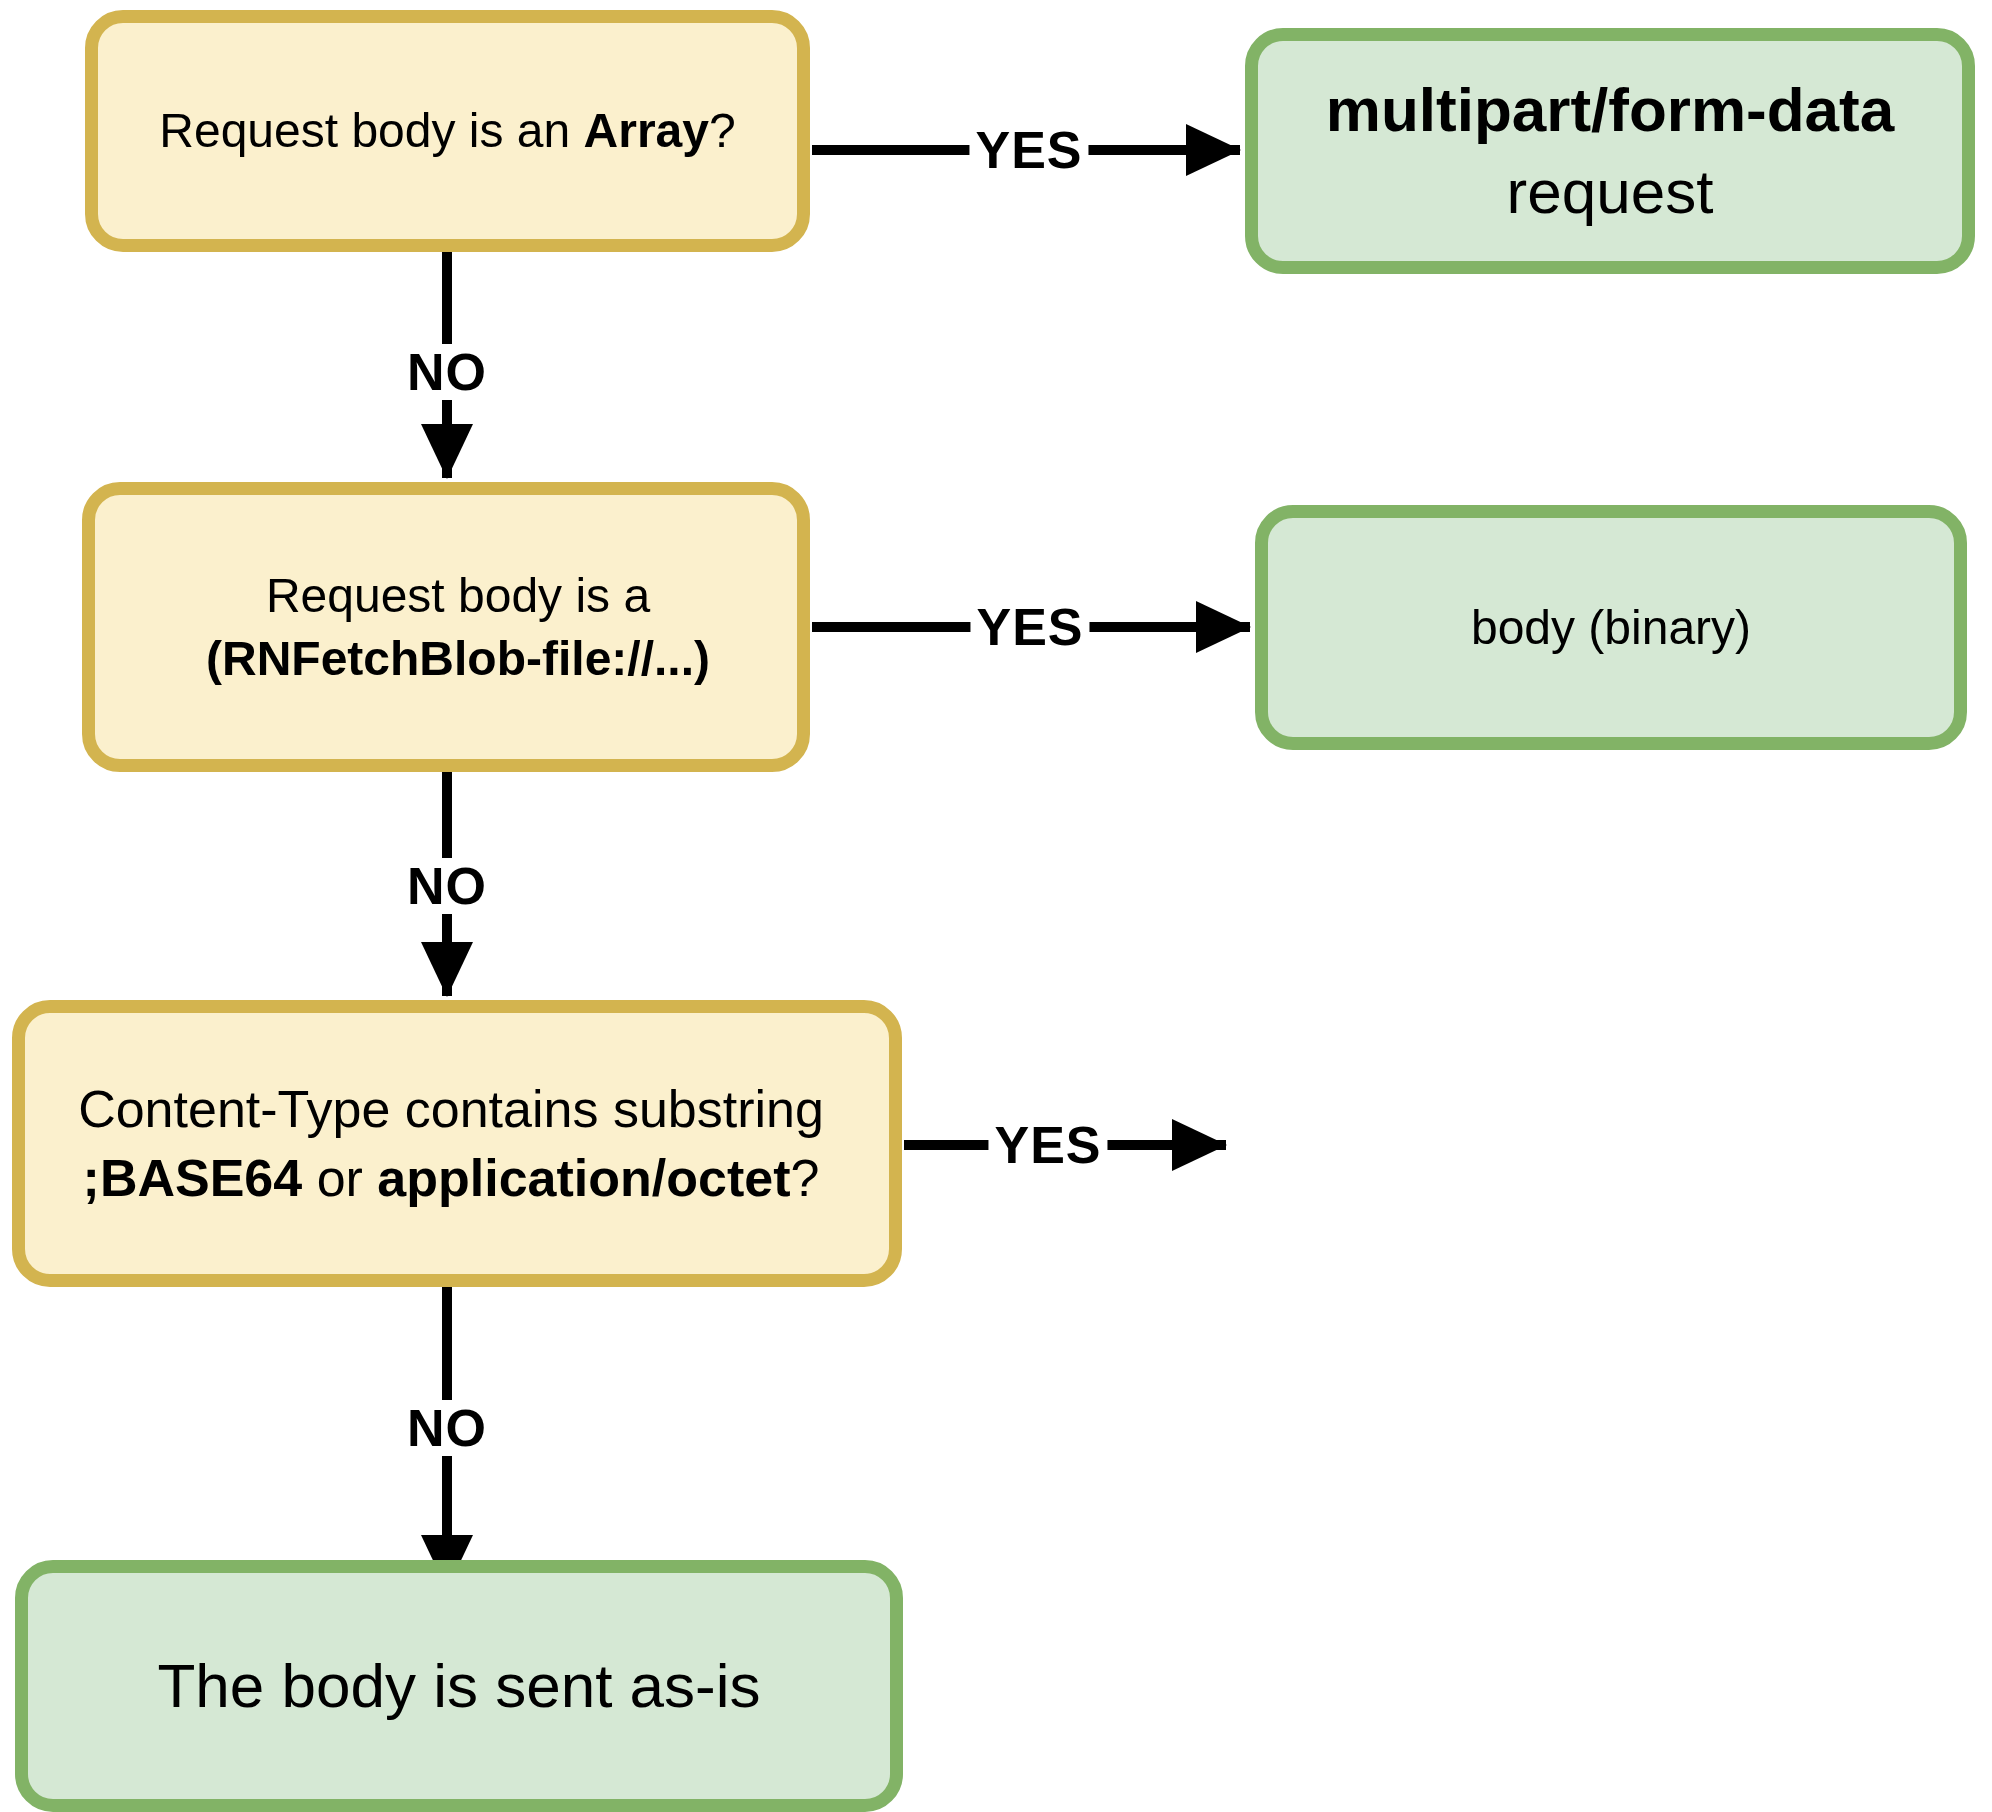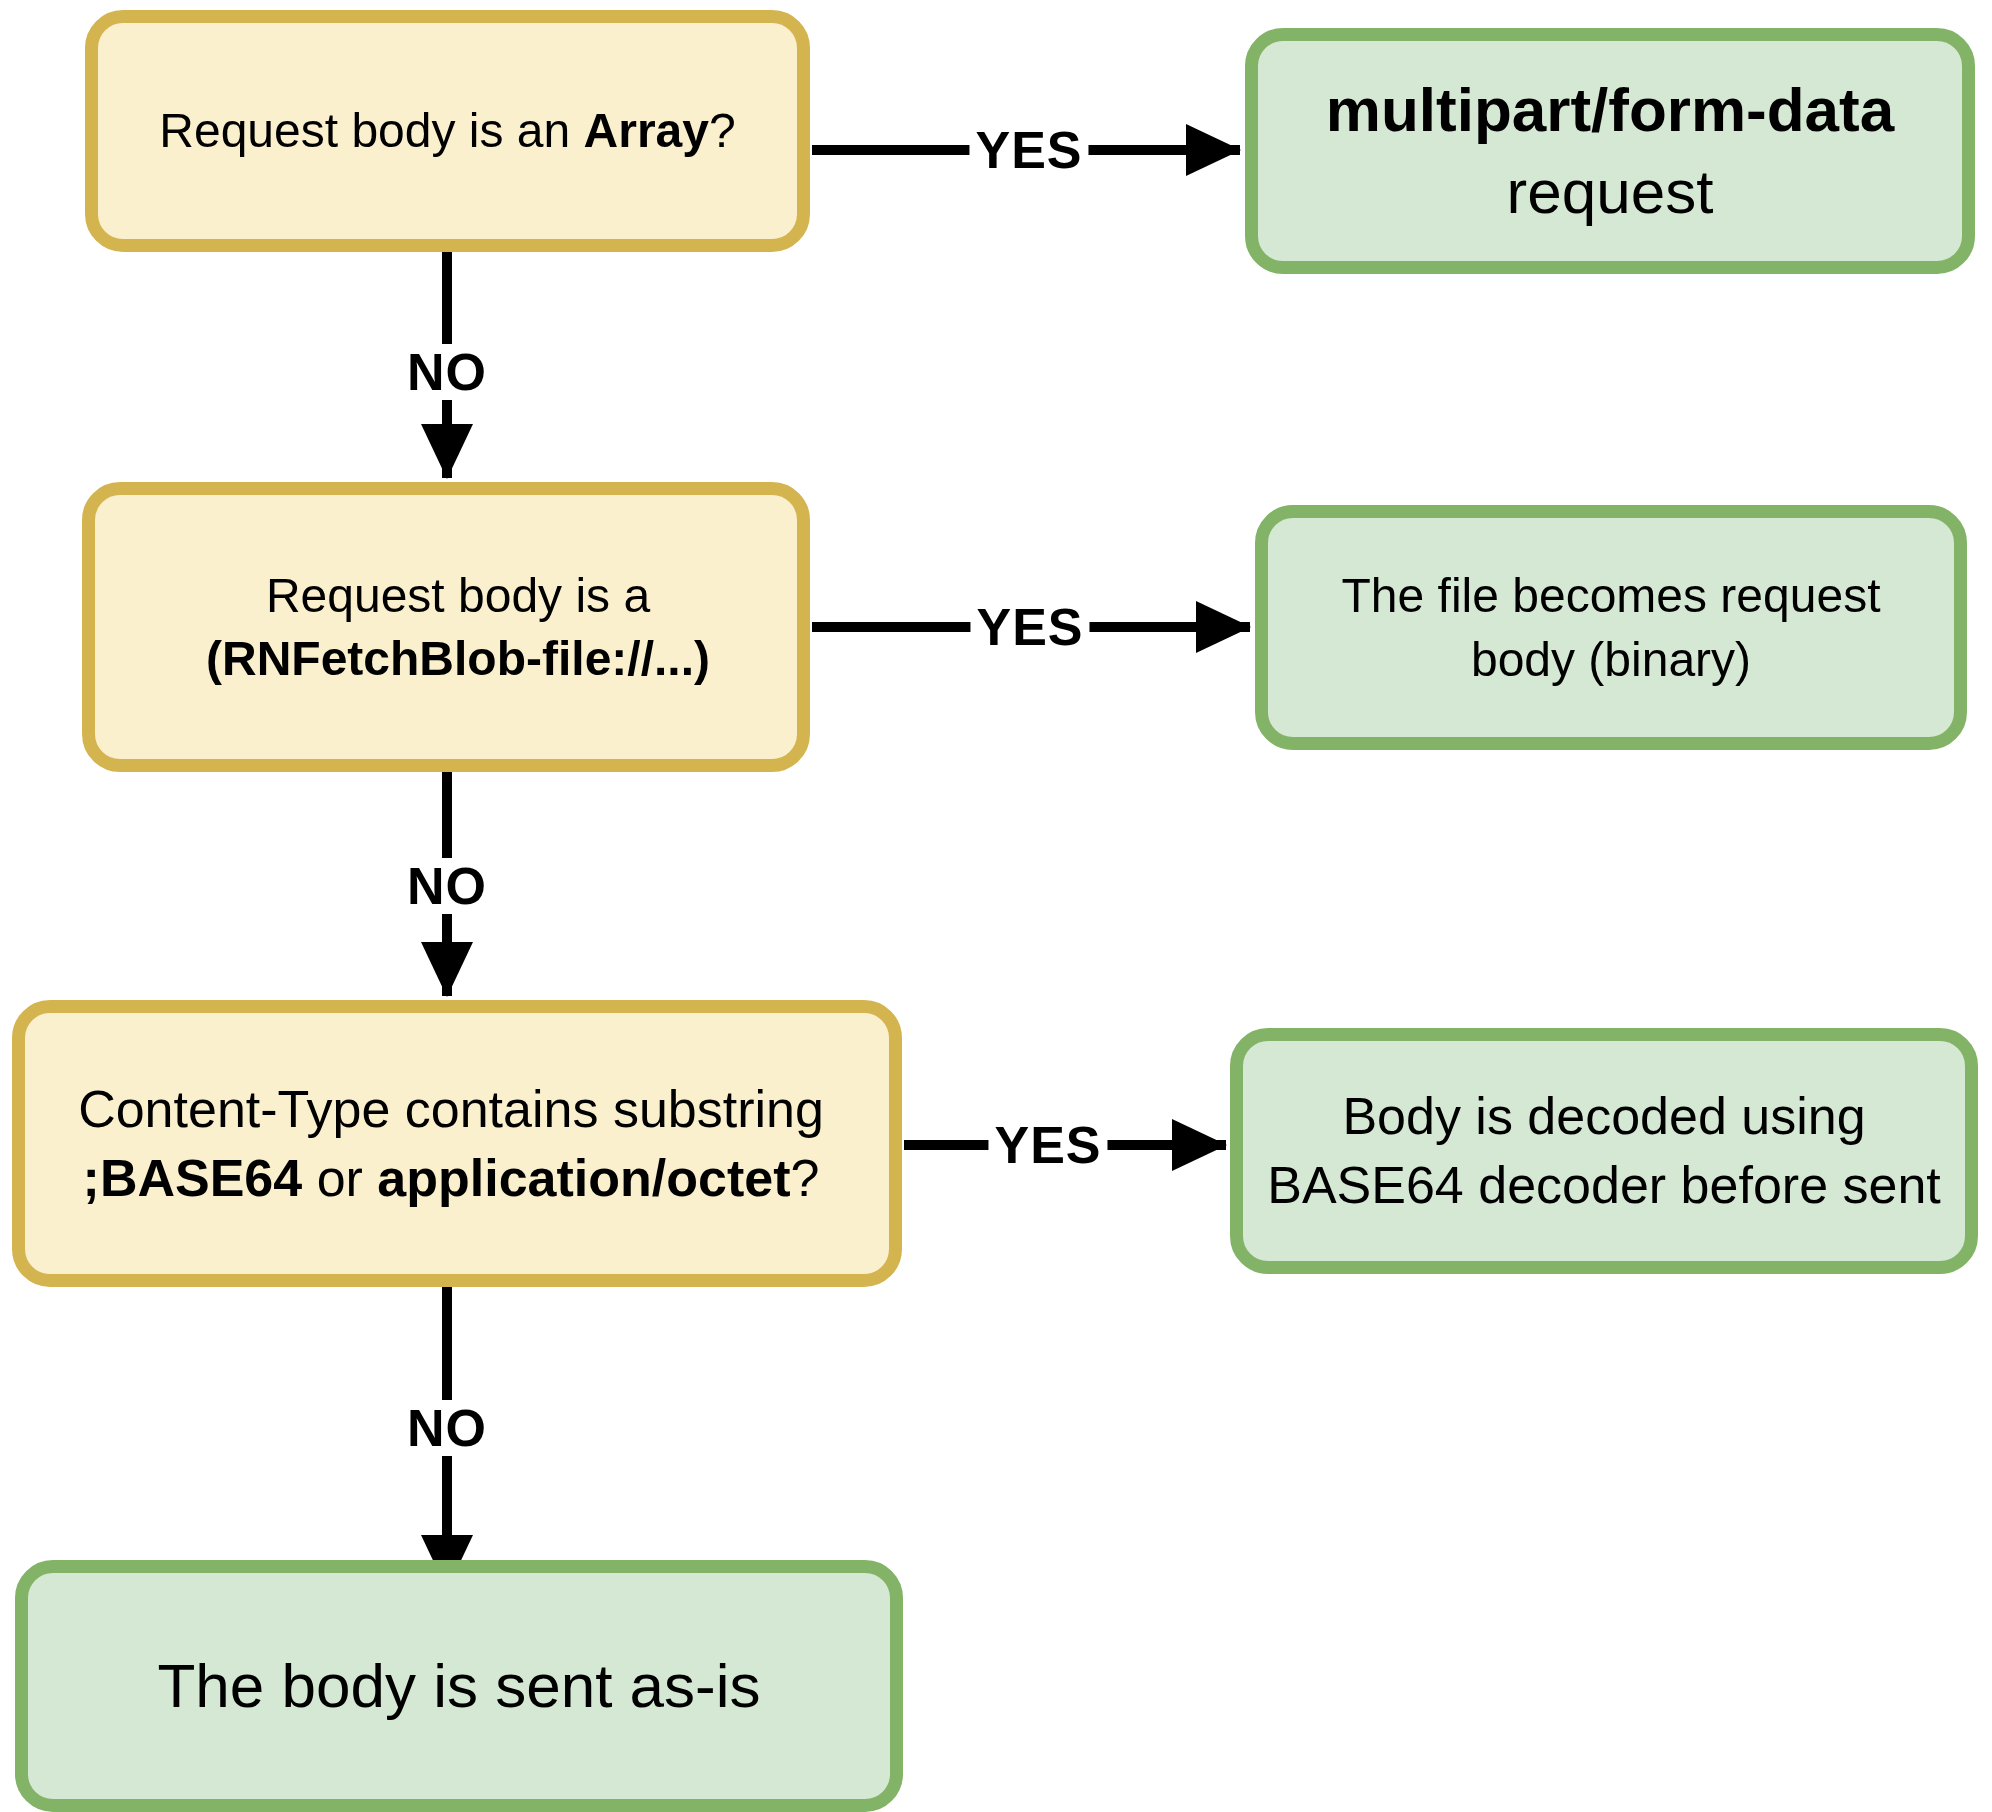--- a/index.html
+++ b/index.html
@@ -87,36 +87,31 @@
 
   <div class="edge-label" style="left:1029px; top:150px;">YES</div>
   <div class="edge-label" style="left:447px; top:372px;">NO</div>
 
   <div class="node question" style="left:82px; top:482px; width:728px; height:290px;padding-left:44px;">
     <div class="line fs48">Request body is a</div>
     <div class="line fs48 b">(RNFetchBlob-file://...)</div>
   </div>
 
   <div class="node result" style="left:1255px; top:505px; width:712px; height:245px;">
-    <div class="line fs48">The file becomes request</div>
     <div class="line fs48">body (binary)</div>
   </div>
 
   <div class="edge-label" style="left:1030px; top:627px;">YES</div>
   <div class="edge-label" style="left:447px; top:886px;">NO</div>
 
   <div class="node question" style="left:12px; top:1000px; width:890px; height:287px;padding-left:8px;">
     <div class="line fs52">Content-Type contains substring</div>
     <div class="line fs52"><span class="b">;BASE64</span><span> or </span><span class="b">application/octet</span><span>?</span></div>
   </div>
 
-  <div class="node result" style="left:1230px; top:1028px; width:748px; height:246px;">
-    <div class="line fs52">Body is decoded using</div>
-    <div class="line fs52">BASE64 decoder before sent</div>
-  </div>
 
   <div class="edge-label" style="left:1048px; top:1145px;">YES</div>
   <div class="edge-label" style="left:447px; top:1428px;">NO</div>
 
   <div class="node result" style="left:15px; top:1560px; width:888px; height:252px;">
     <div class="line fs50">The body is sent as-is</div>
   </div>
 
 </div>
 

